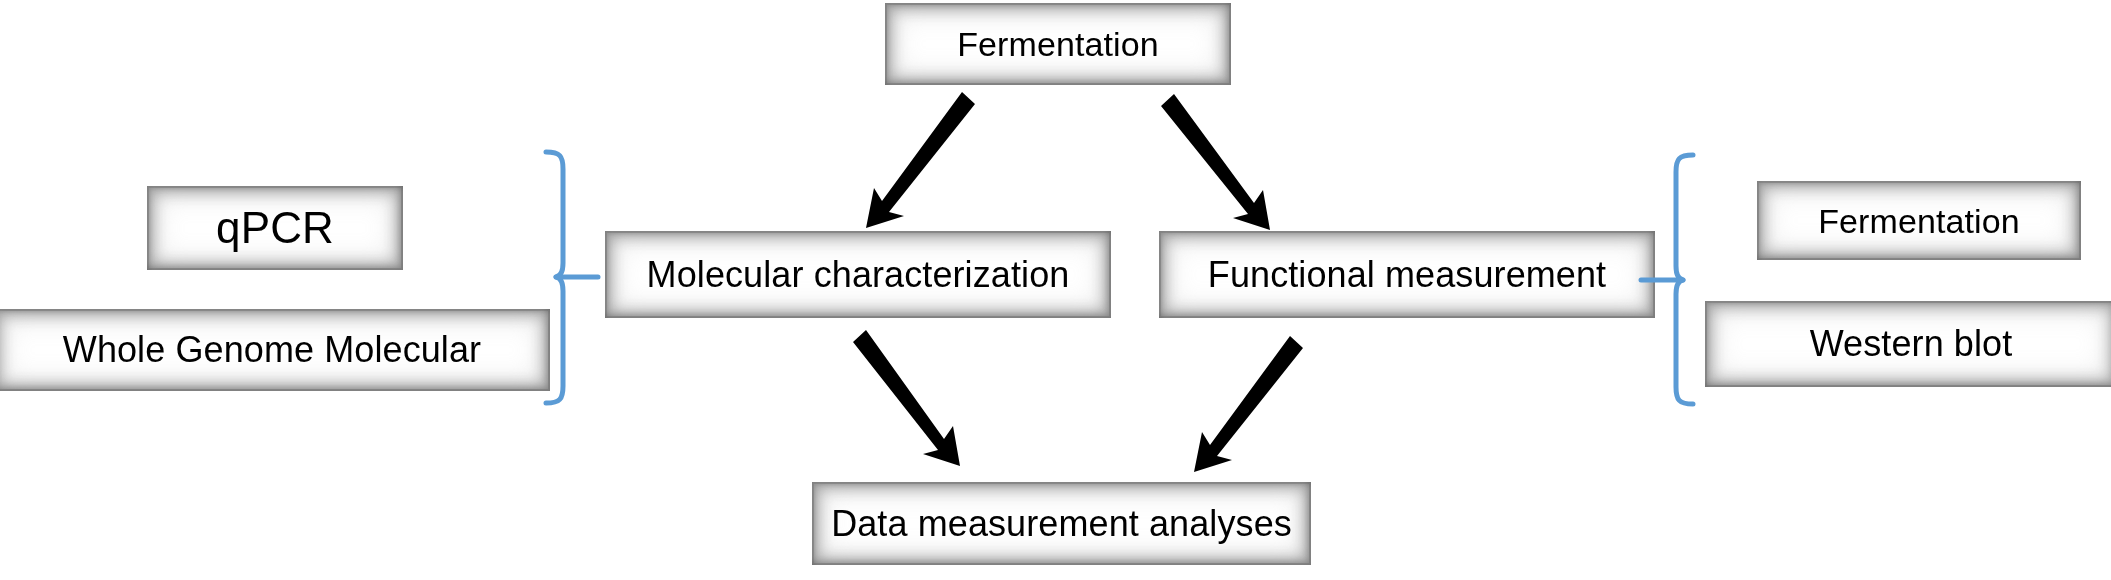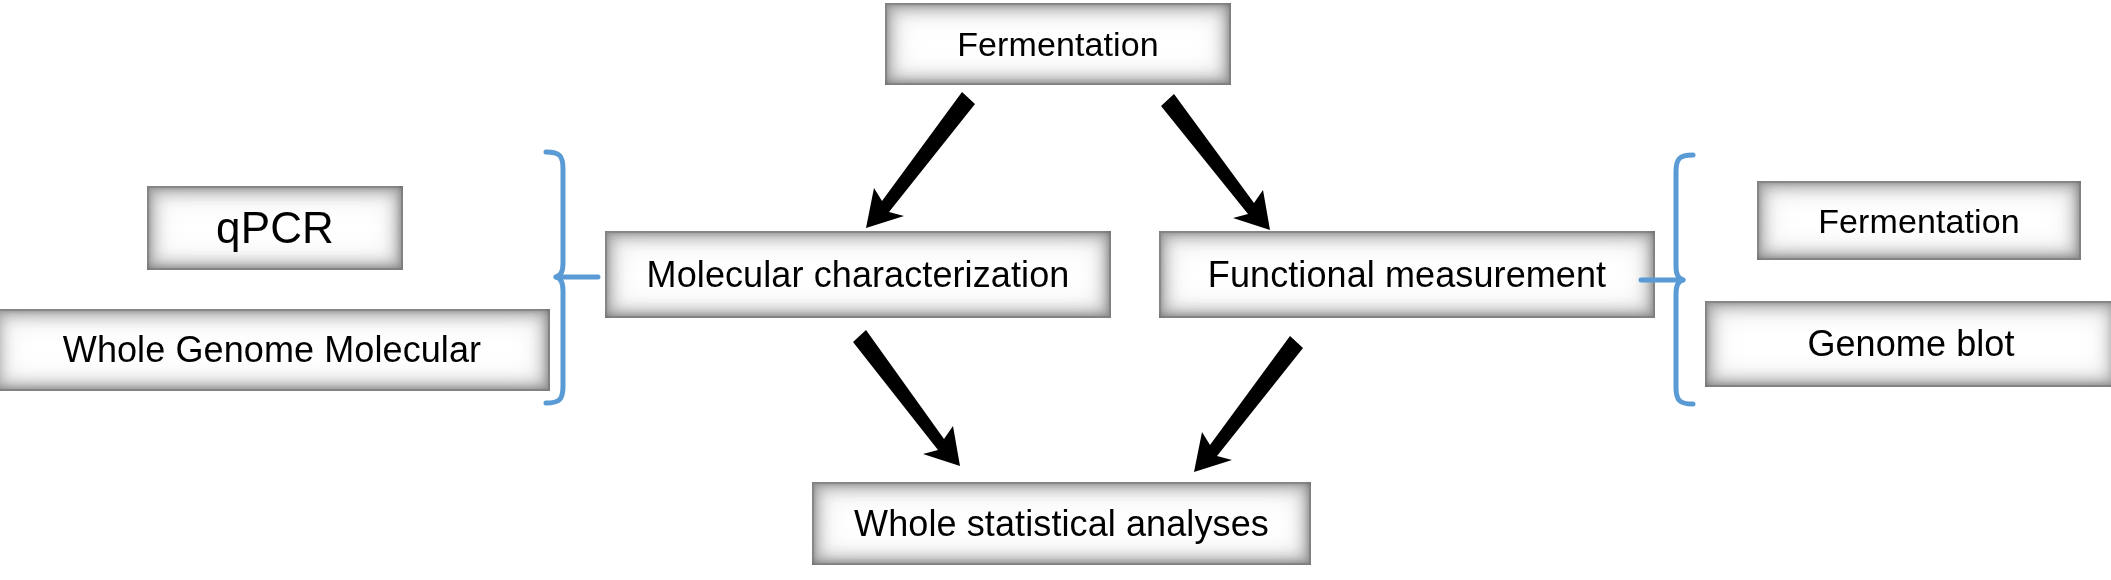--- a/index.html
+++ b/index.html
@@ -107,37 +107,37 @@
 
   <div class="node" id="node-fermentation">
     <span class="label">Fermentation</span>
   </div>
 
   <div class="node" id="node-functional">
     <span class="label">Functional measurement</span>
   </div>
 
   <div class="node" id="node-stats">
-    <span class="label">Whole statistical analyses</span>
+    <span class="label">Data measurement analyses</span>
   </div>
 
   <div class="node" id="node-qpcr">
     <span class="label">qPCR</span>
   </div>
 
   <div class="node" id="node-wgs">
     <span class="label">Whole Genome Molecular</span>
   </div>
 
   <div class="node" id="node-fluorescence">
     <span class="label">Fermentation</span>
   </div>
 
   <div class="node" id="node-western">
-    <span class="label">Genome blot</span>
+    <span class="label">Western blot</span>
   </div>
 
   <svg id="overlay" viewBox="0 0 2111 580">
 
     <g>
       <polygon class="arrow-shape" points="962,92 975,104 889,212 904,216 866,228 874,188 882,201" fill="#000000"></polygon>
     </g>
 
     <g>
       <polygon class="arrow-shape" points="1174,94 1161,106 1248,214 1233,218 1270,230 1263,190 1254,203" fill="#000000"></polygon>

